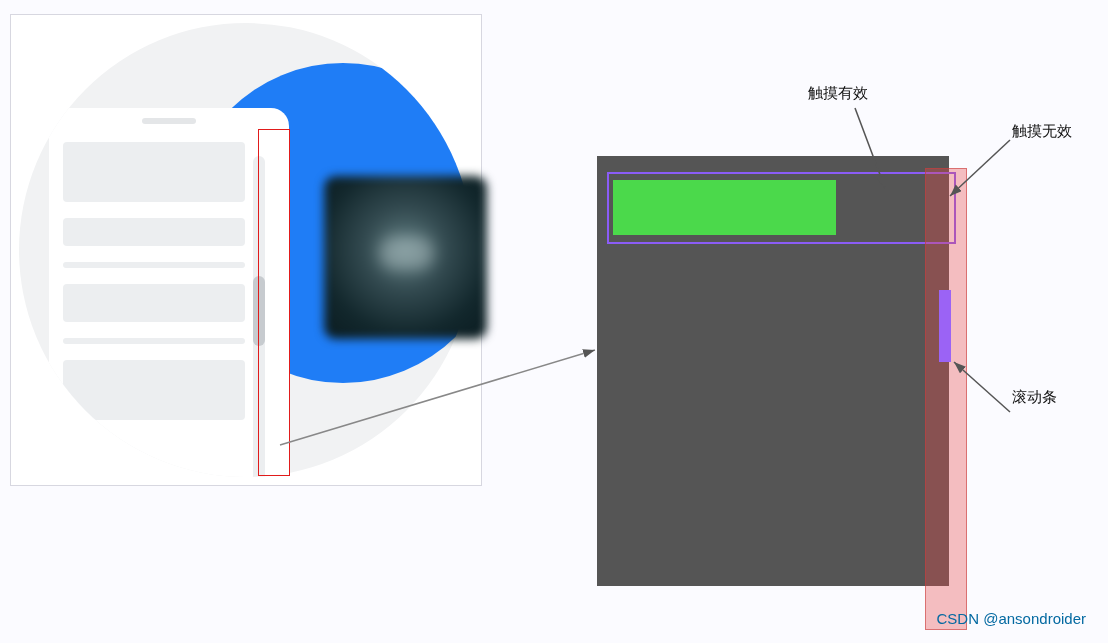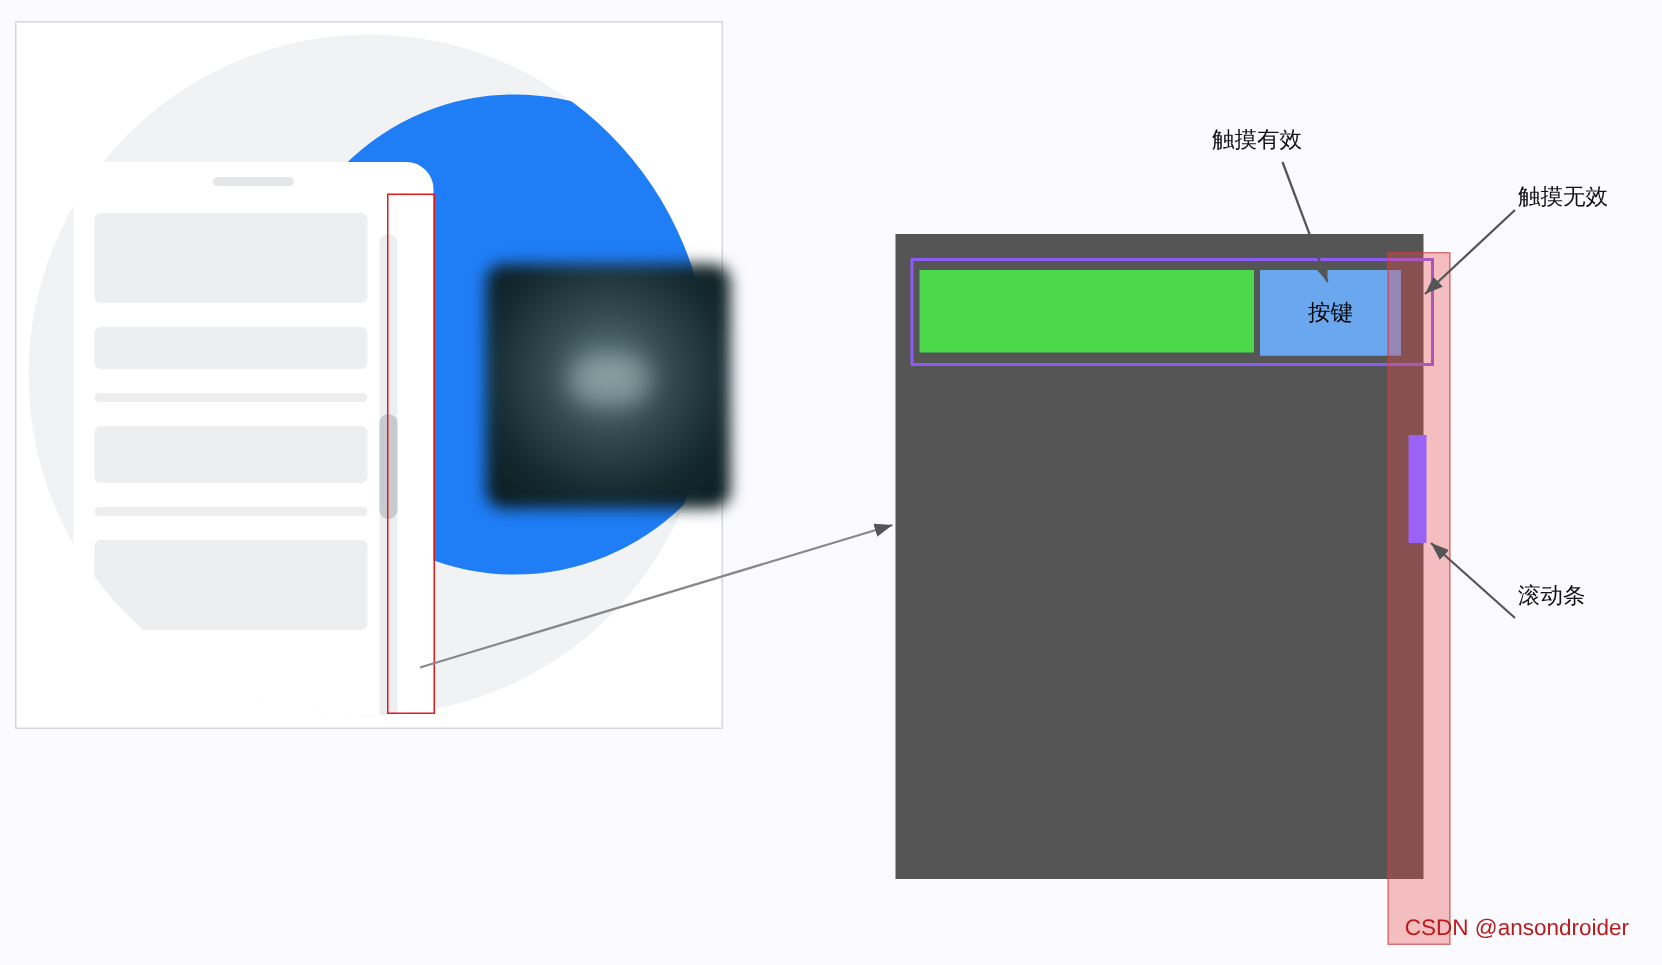--- a/index.html
+++ b/index.html
@@ -200,21 +200,21 @@
     white-space: nowrap;
   }
   .lbl-valid   { left: 808px; top: 84px; }
   .lbl-invalid { left: 1012px; top: 122px; text-align: center; }
   .lbl-scroll  { left: 1012px; top: 388px; }
   .watermark {
     position: absolute;
     right: 22px;
     bottom: 16px;
     font-size: 15px;
-    color: #b91c1c;
+    color: #0369a1;
   }
 
   svg.arrows {
     position: absolute;
     left: 0; top: 0;
     width: 1108px; height: 643px;
     pointer-events: none;
   }
 </style>
 </head>
@@ -240,23 +240,20 @@
         </div>
       </div>
     </div>
     <div class="red-box"></div>
     <div class="blur-tile"></div>
   </div>
 
   <div class="diagram"></div>
   <div class="purple-frame"></div>
   <div class="green-bar"></div>
-  <div class="blue-btn">
-    <span>按键</span>
-  </div>
   <div class="red-strip"></div>
   <div class="purple-thumb"></div>
 
   <div class="lbl lbl-valid">触摸有效</div>
   <div class="lbl lbl-invalid">触摸无效</div>
   <div class="lbl lbl-scroll">滚动条</div>
   <div class="watermark">CSDN @ansondroider</div>
 
   <svg class="arrows">
     <defs>

